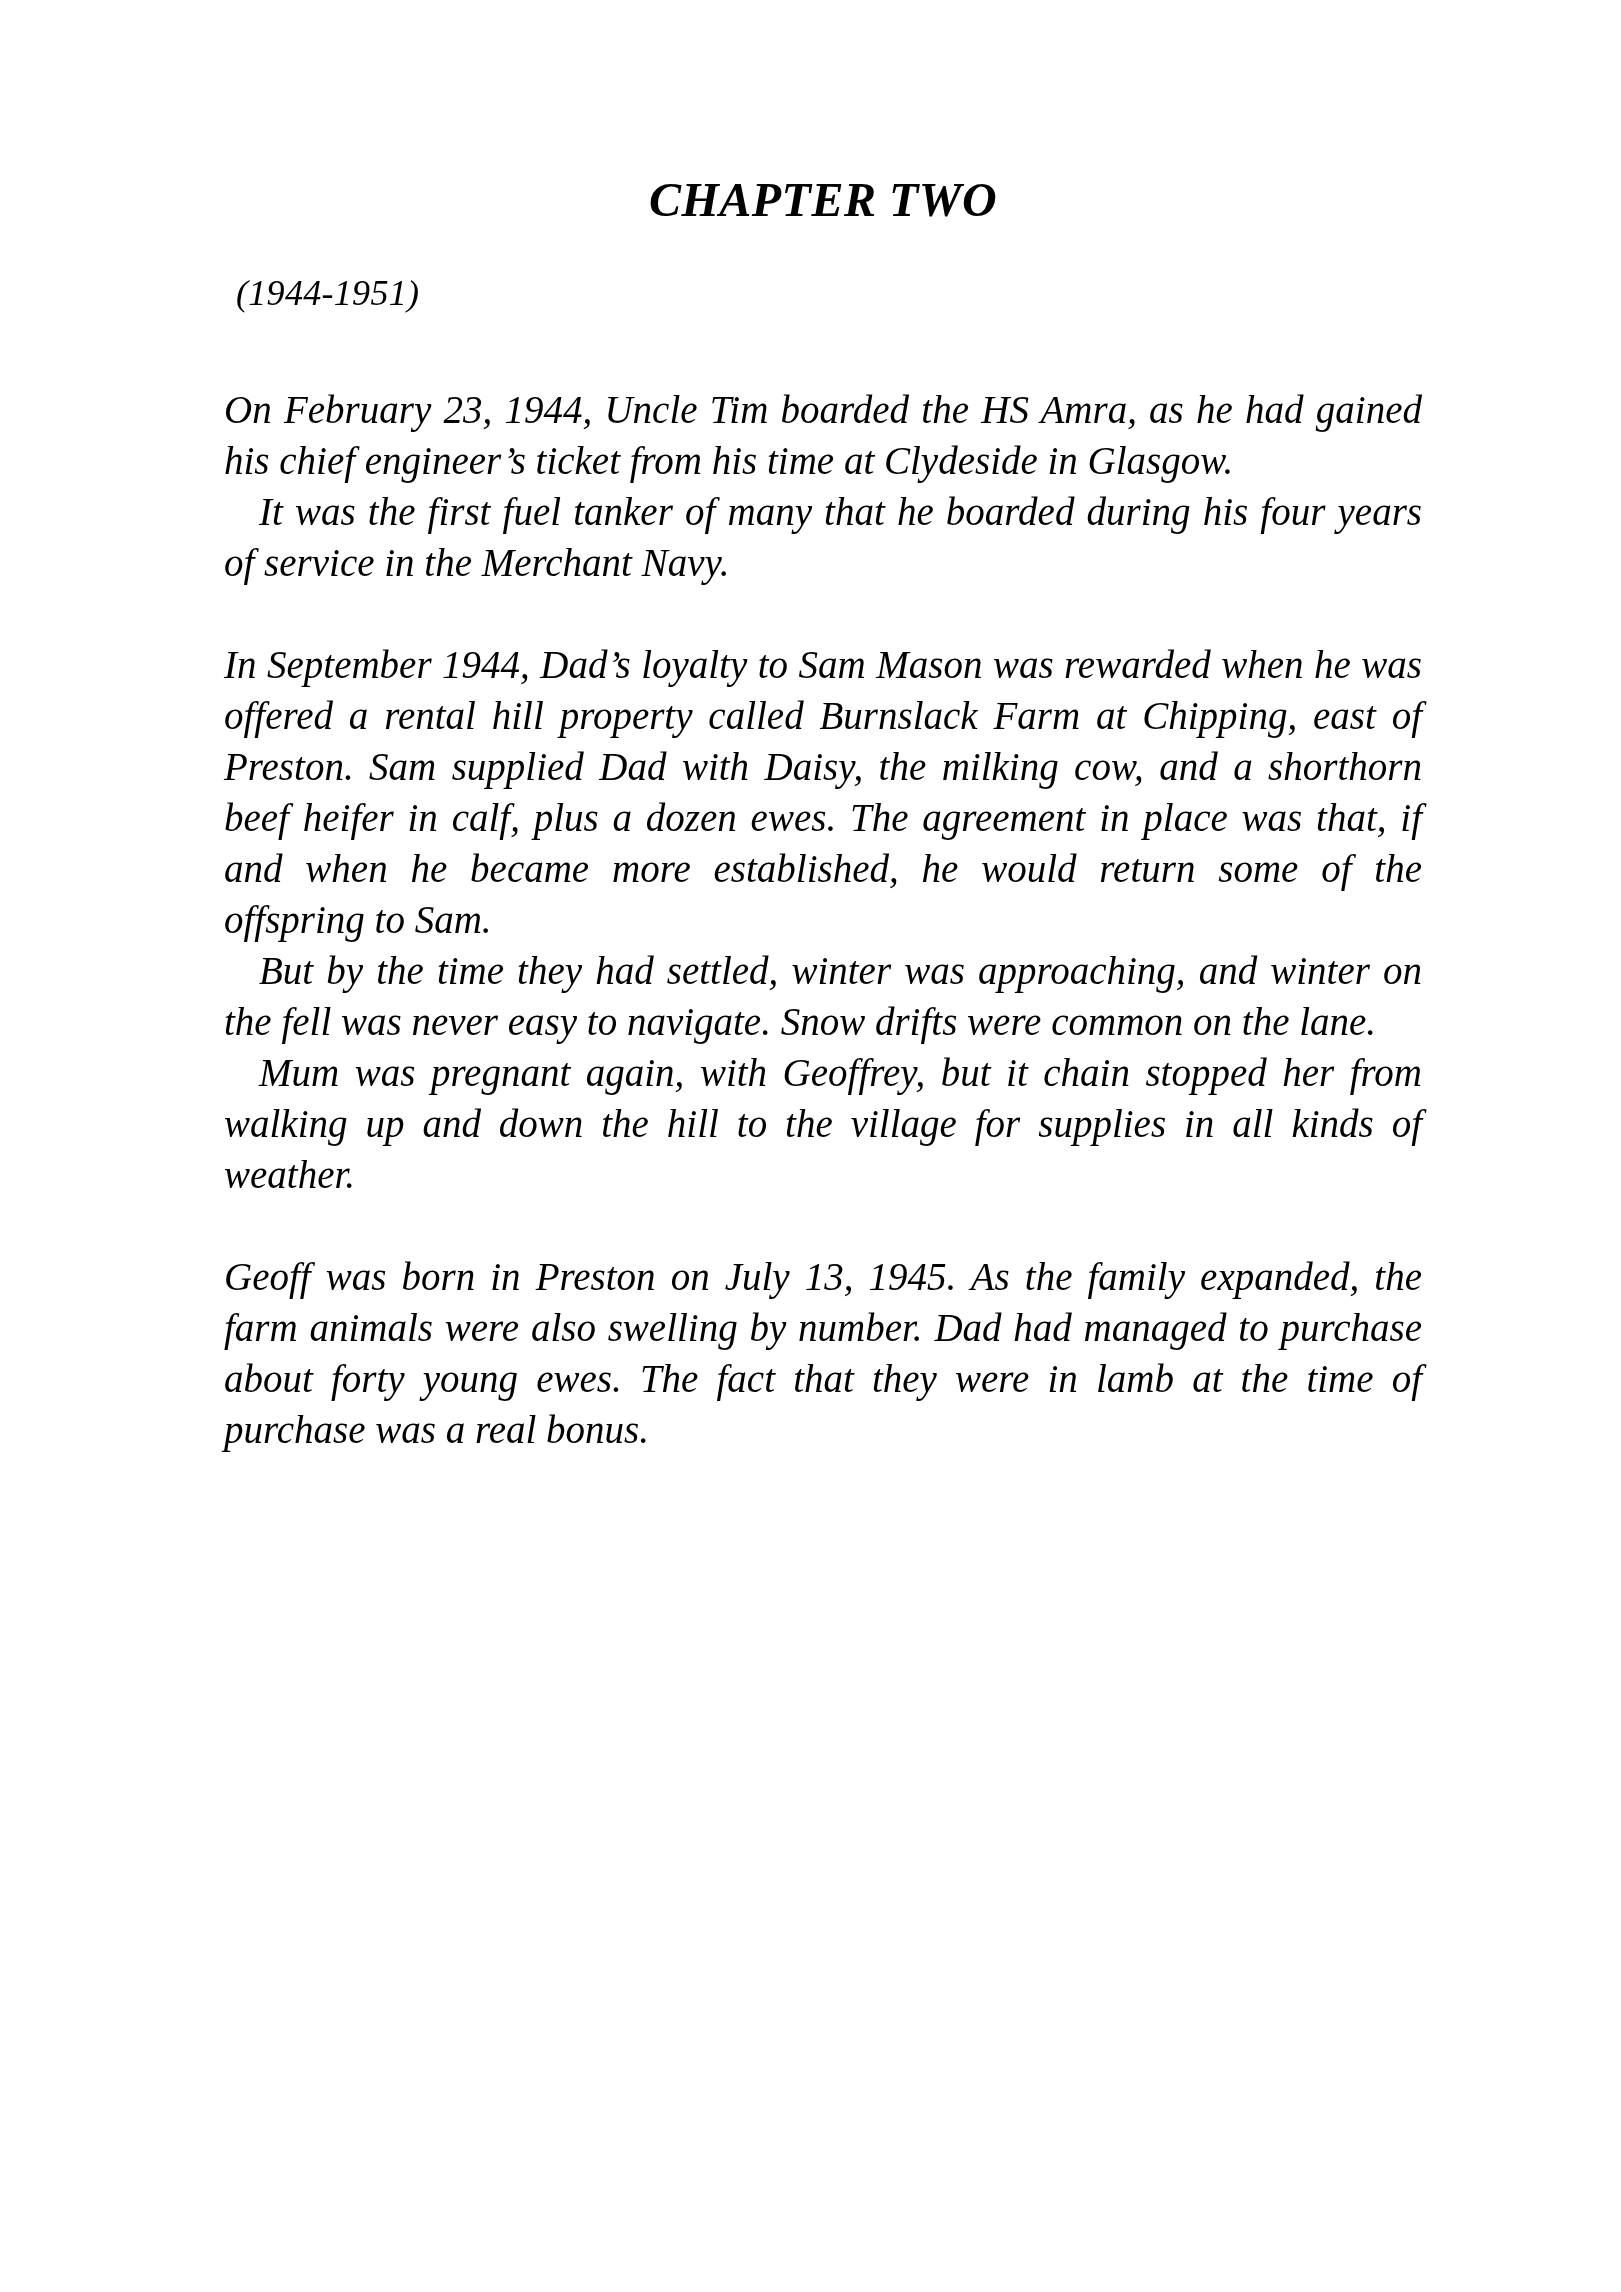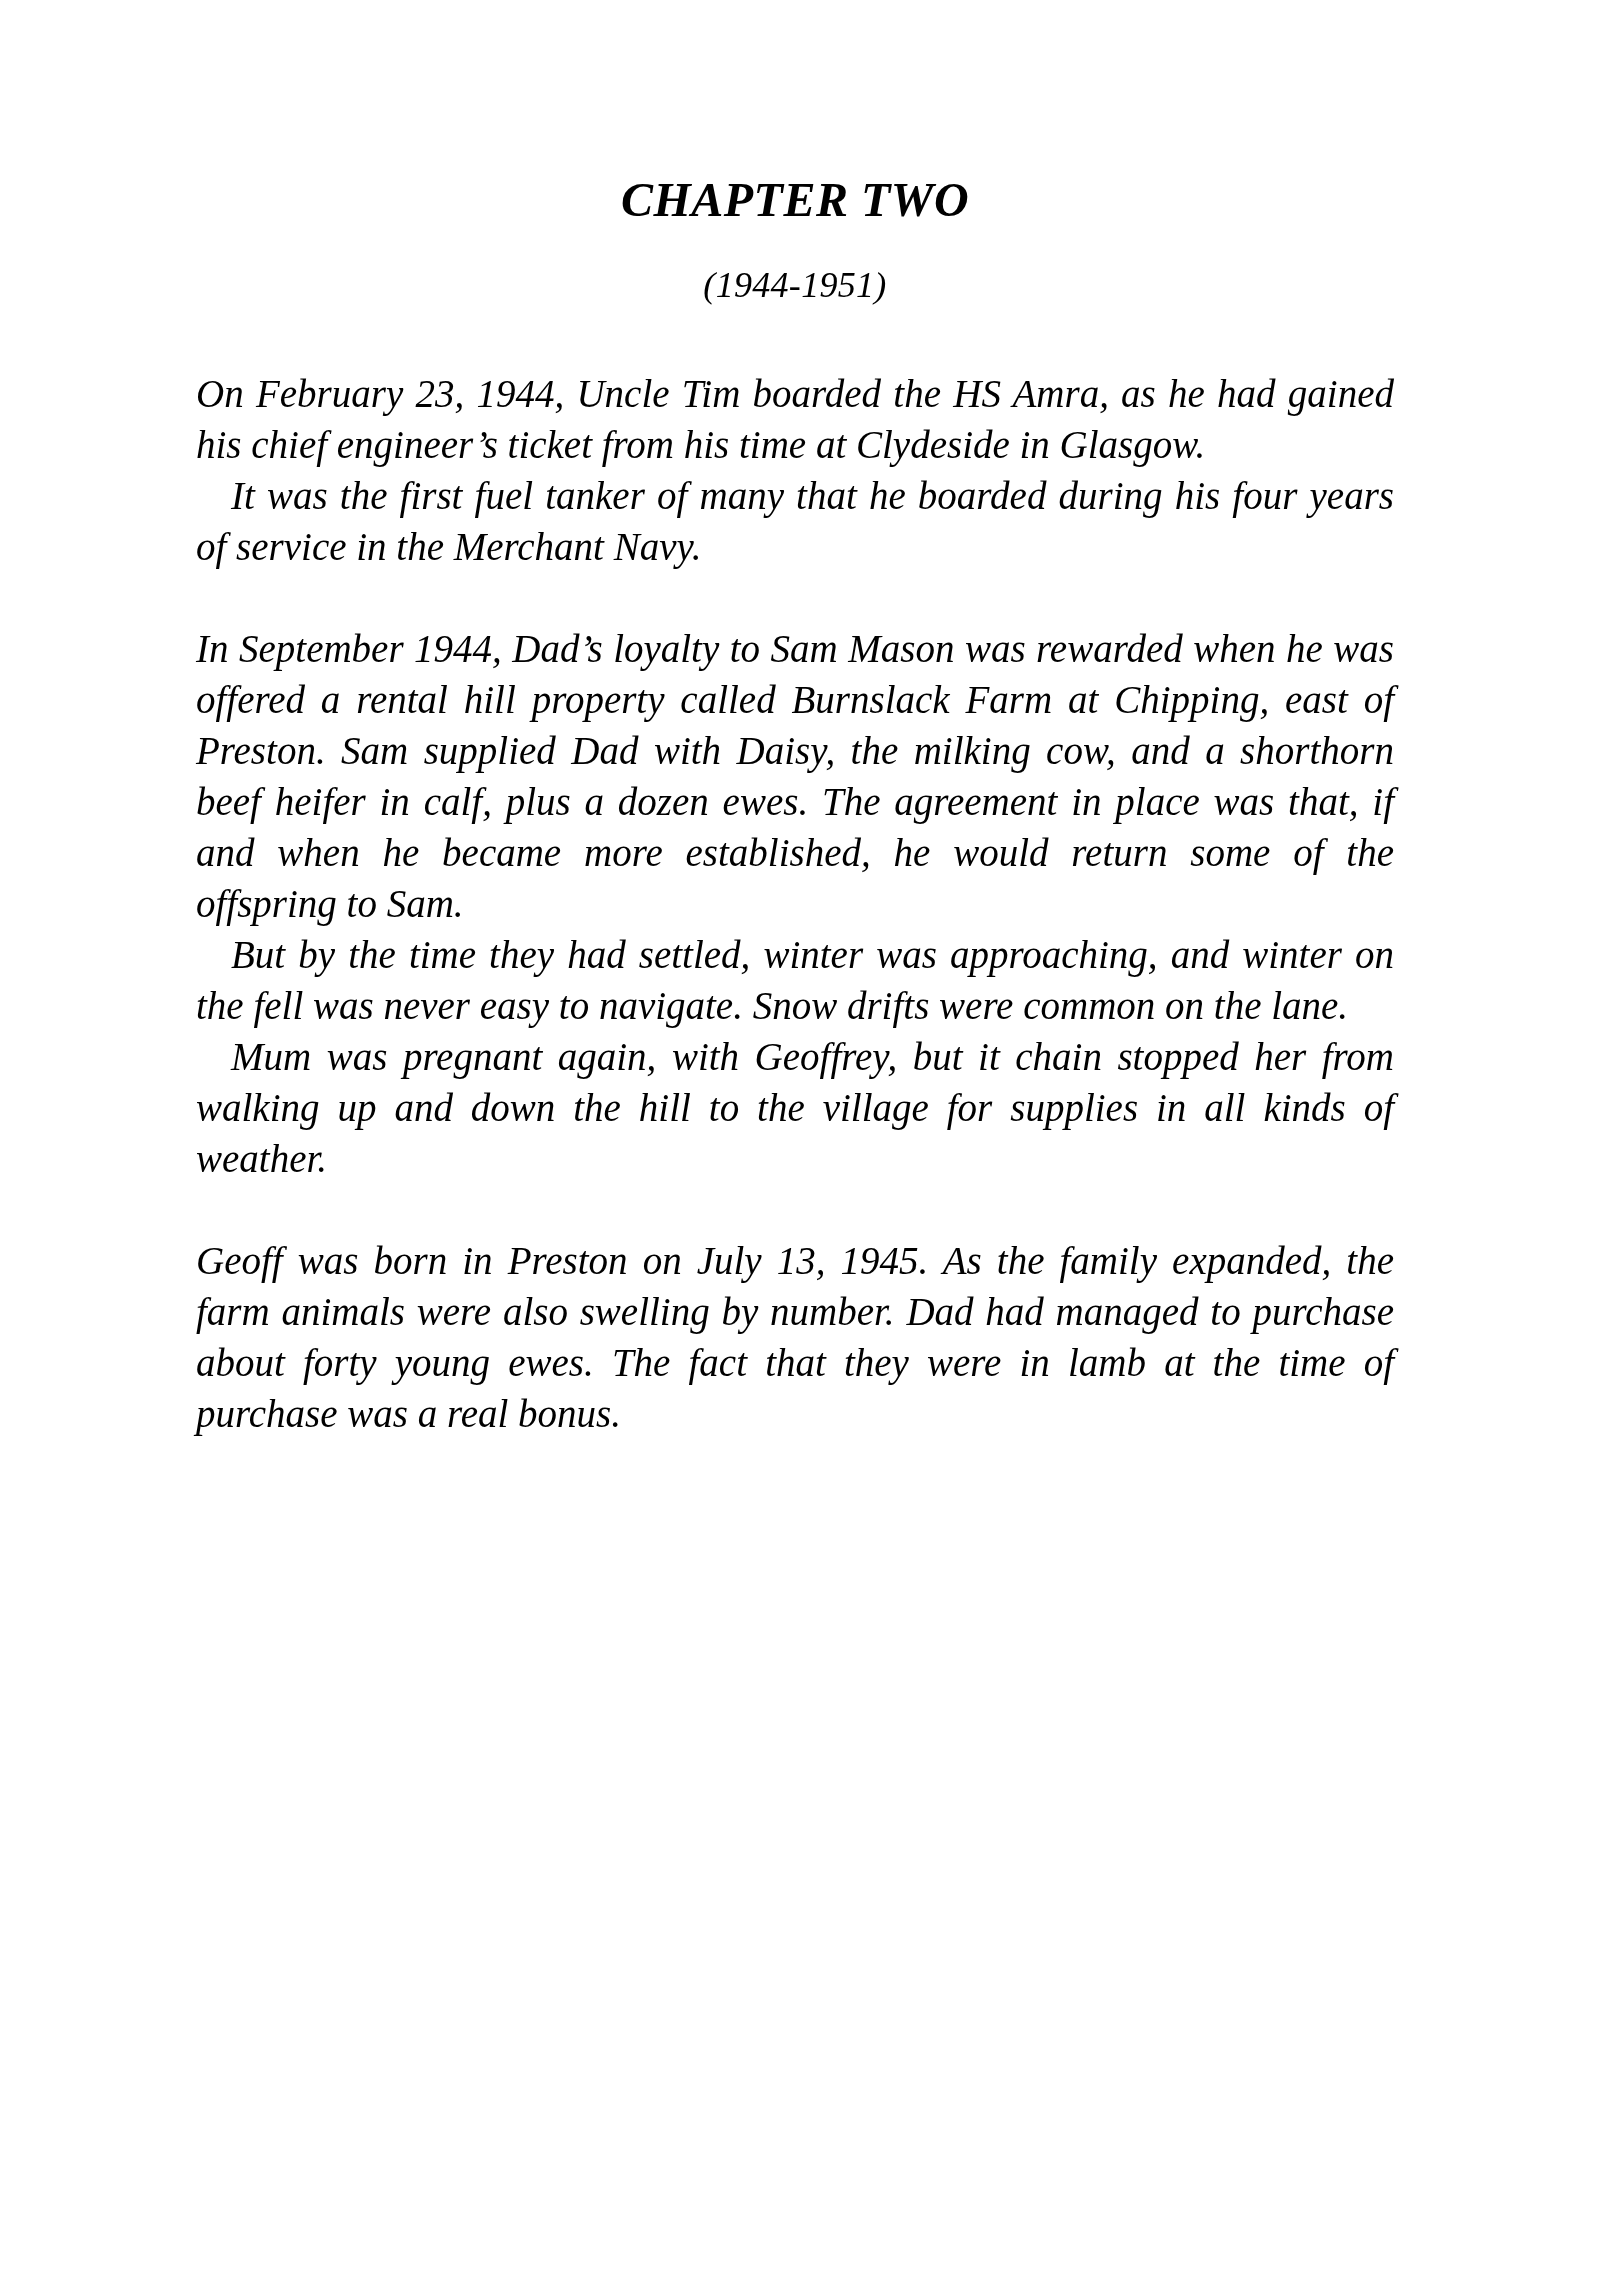--- a/index.html
+++ b/index.html
@@ -19,42 +19,41 @@
   .page {
     position: relative;
     width: 1621px;
     height: 2293px;
     background: #ffffff;
     box-sizing: border-box;
   }
 
   .content {
     position: absolute;
-    left: 196px;
+    left: 224px;
     top: 0;
     width: 1198px;
   }
 
   .chapter-title {
     font-size: 48px;
     font-weight: bold;
     font-style: italic;
     text-align: center;
     letter-spacing: 0.5px;
     margin: 0;
     padding-top: 174px;
     line-height: 1.1;
   }
 
   .chapter-subtitle {
     font-size: 36px;
     font-style: italic;
     font-weight: normal;
-    text-align: center;
-    margin: 4px;
+    margin: 12px;
     padding-top: 35px;
     line-height: 1.1;
     letter-spacing: 0.3px;
   }
 
   .body-text {
     padding-top: 59px;
   }
 
   p.para {

